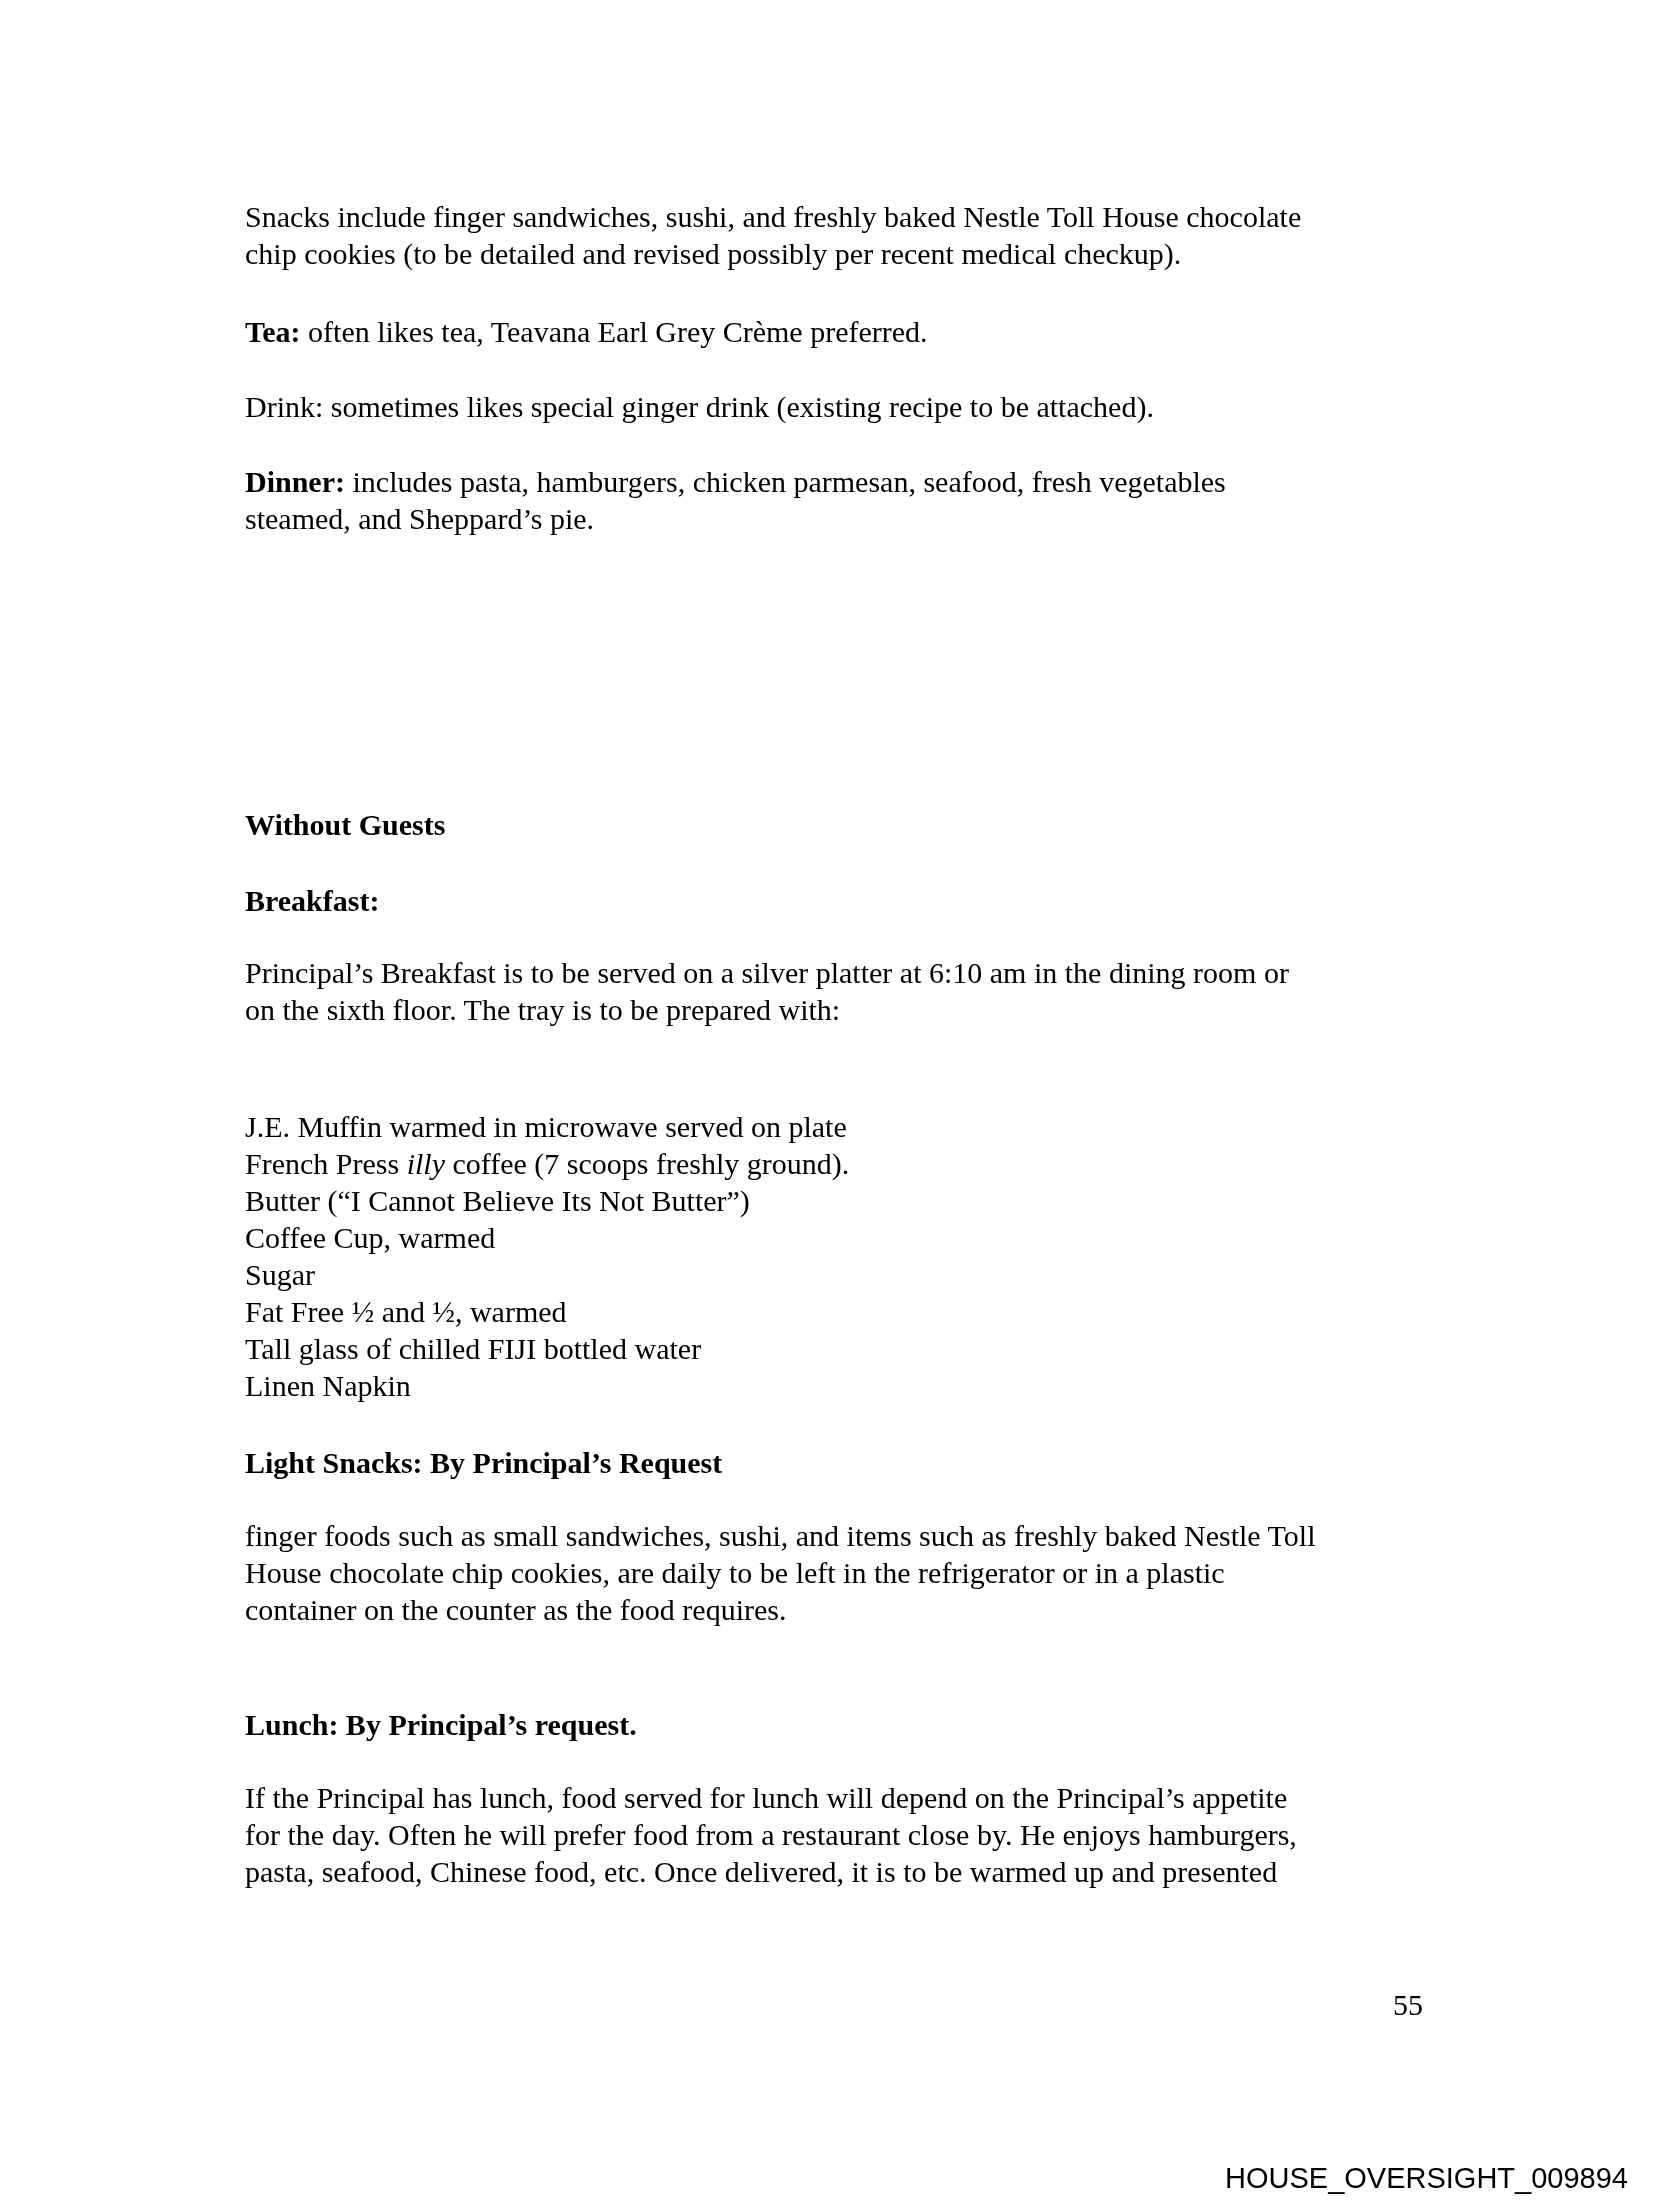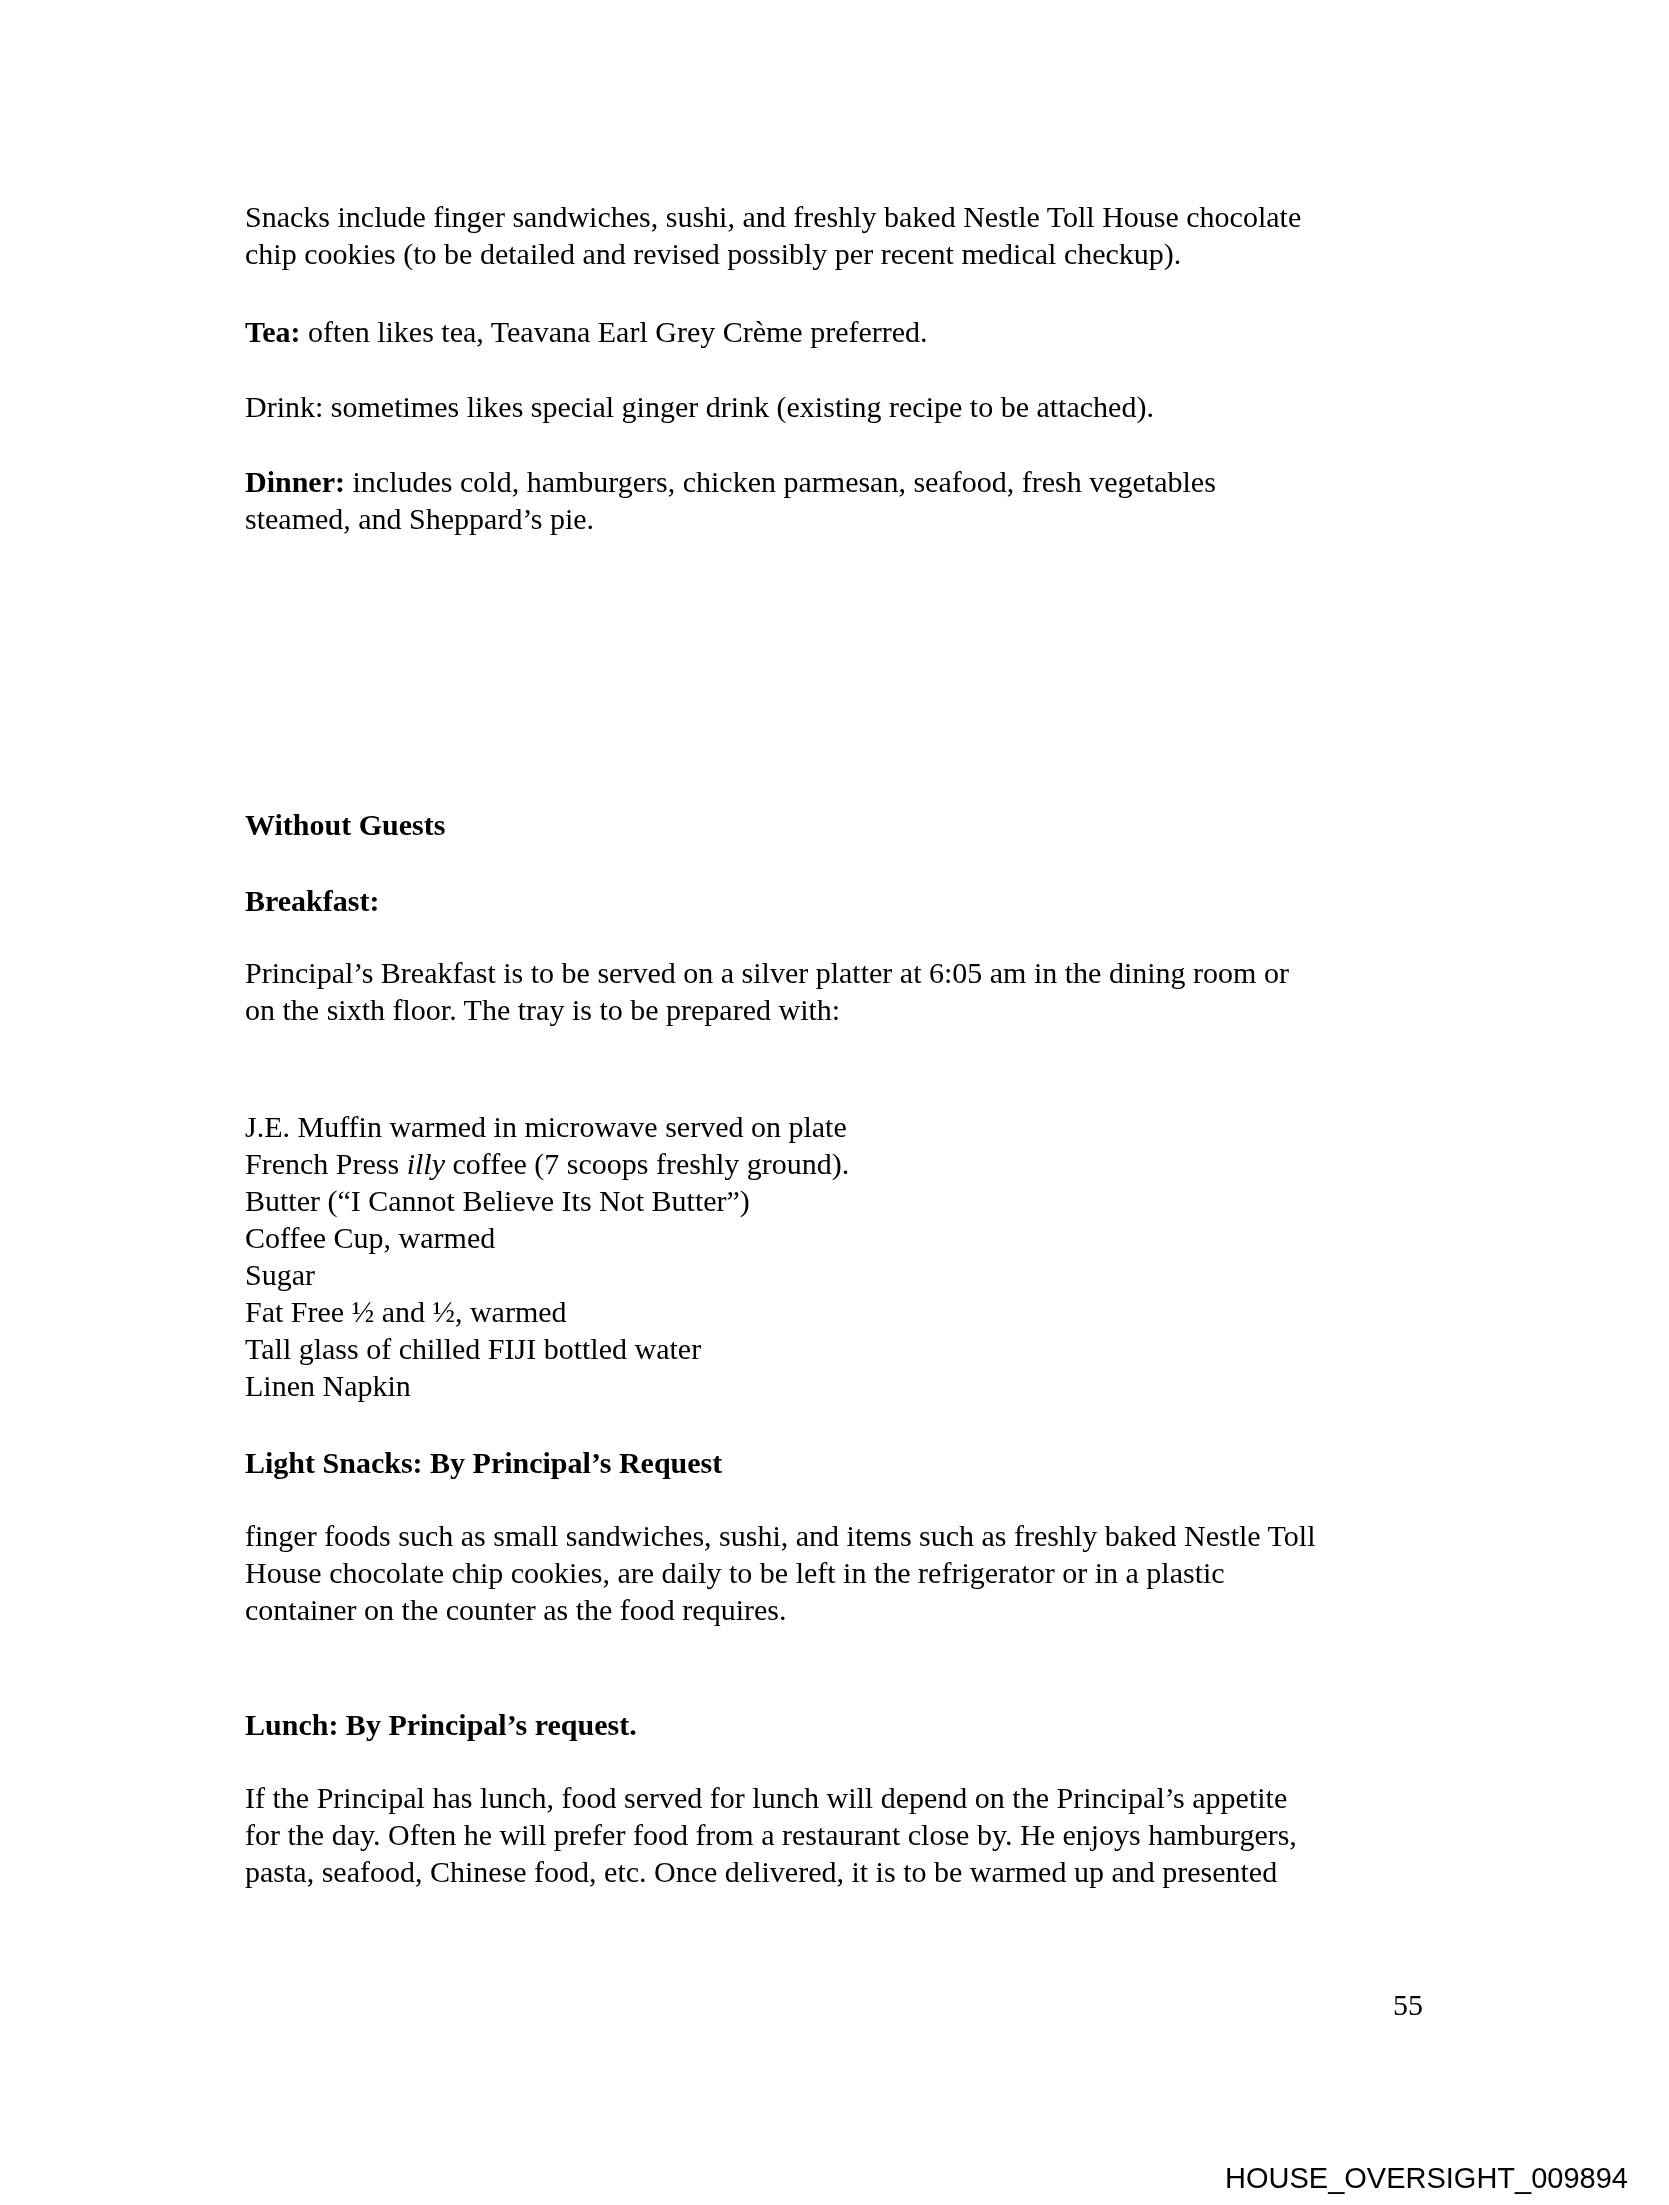--- a/index.html
+++ b/index.html
@@ -53,30 +53,30 @@
 
   <div class="block" style="top: 313px;">
     <div class="line"><span class="bold">Tea:</span><span> often likes tea, Teavana Earl Grey Crème preferred.</span></div>
   </div>
 
   <div class="block" style="top: 388px;">
     <div class="line">Drink: sometimes likes special ginger drink (existing recipe to be attached).</div>
   </div>
 
   <div class="block" style="top: 463px;">
-    <div class="line"><span class="bold">Dinner:</span><span> includes cold, hamburgers, chicken parmesan, seafood, fresh vegetables</span></div>
+    <div class="line"><span class="bold">Dinner:</span><span> includes pasta, hamburgers, chicken parmesan, seafood, fresh vegetables</span></div>
     <div class="line">steamed, and Sheppard’s pie.</div>
   </div>
 
   <div class="block heading" style="top: 806px;">Without Guests</div>
 
   <div class="block heading" style="top: 882px;">Breakfast:</div>
 
   <div class="block" style="top: 954px;">
-    <div class="line">Principal’s Breakfast is to be served on a silver platter at 6:05 am in the dining room or</div>
+    <div class="line">Principal’s Breakfast is to be served on a silver platter at 6:10 am in the dining room or</div>
     <div class="line">on the sixth floor. The tray is to be prepared with:</div>
   </div>
 
   <div class="block" style="top: 1108px;">
     <div class="line">J.E. Muffin warmed in microwave served on plate</div>
     <div class="line"><span>French Press </span><span class="italic">illy</span><span> coffee (7 scoops freshly ground).</span></div>
     <div class="line">Butter (“I Cannot Believe Its Not Butter”)</div>
     <div class="line">Coffee Cup, warmed</div>
     <div class="line">Sugar</div>
     <div class="line">Fat Free ½ and ½, warmed</div>

